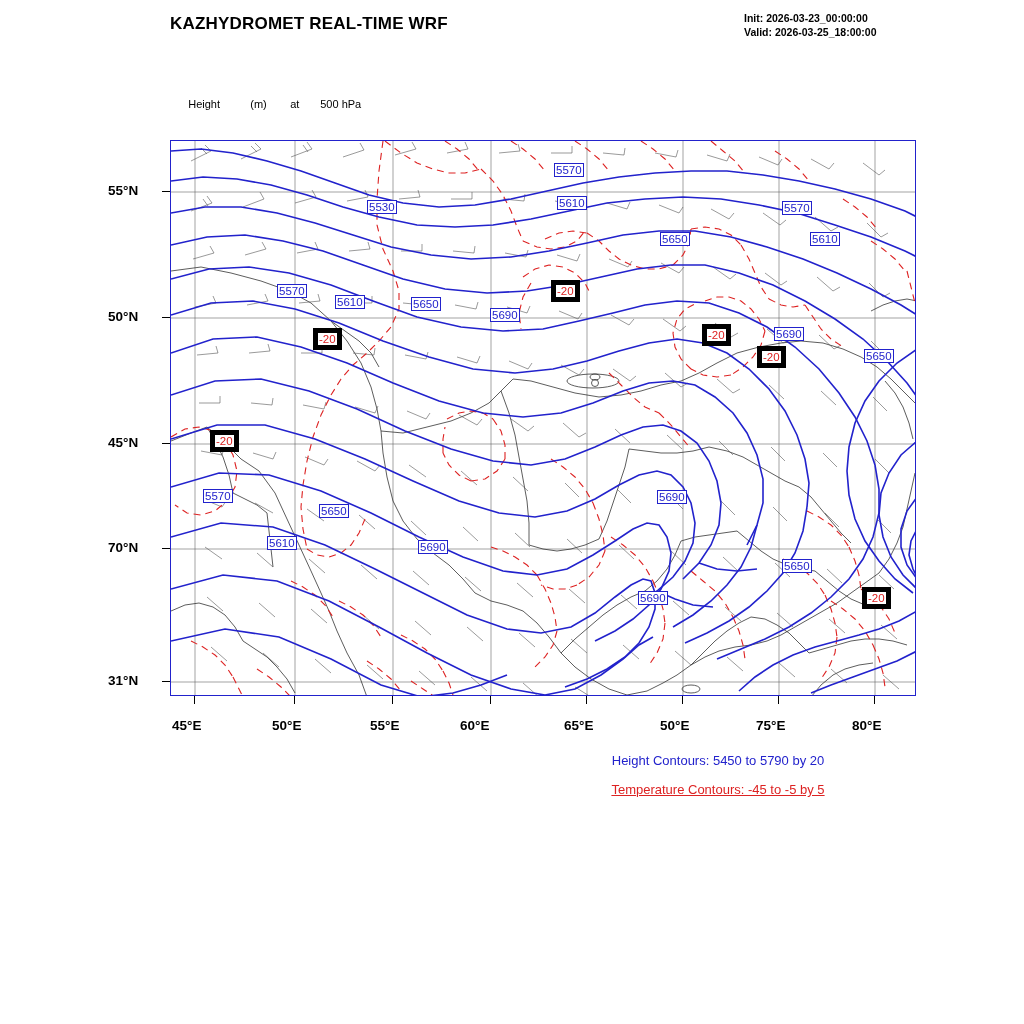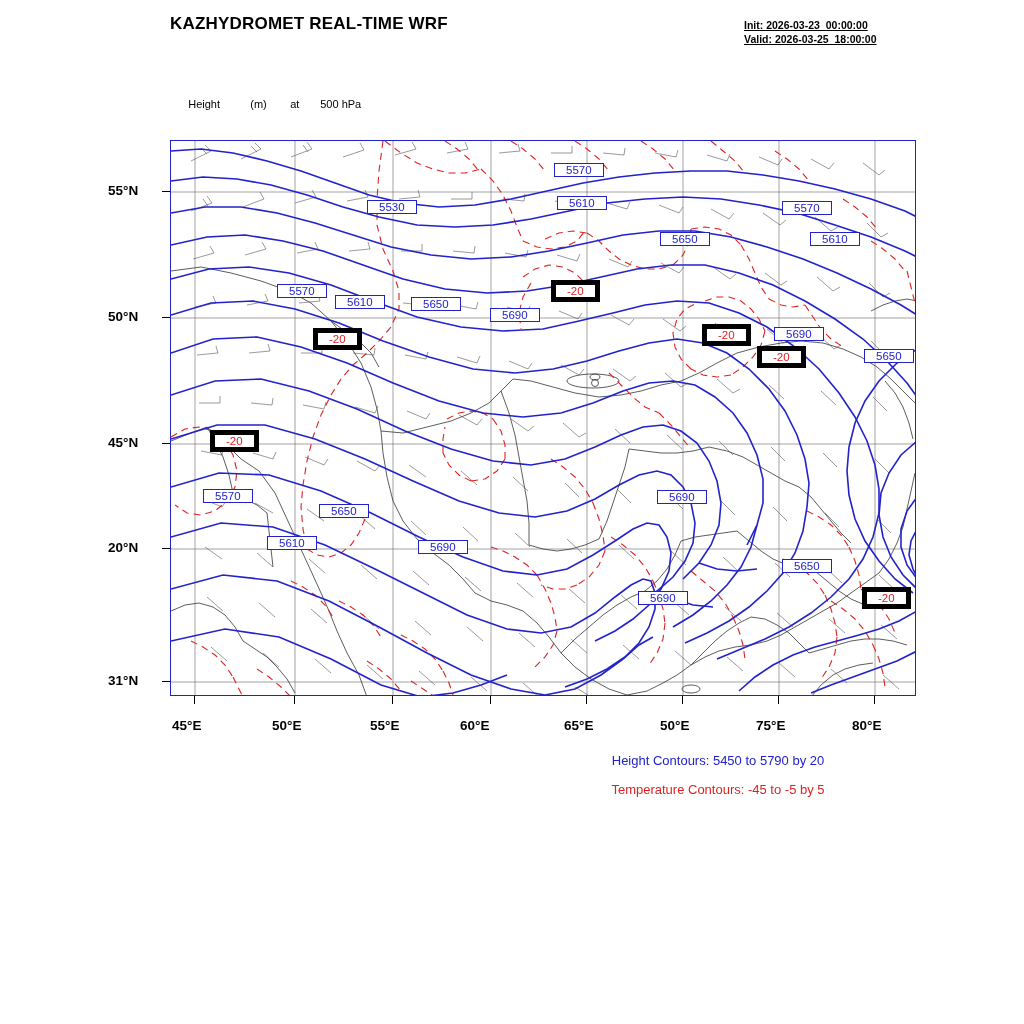--- a/index.html
+++ b/index.html
@@ -19,25 +19,24 @@
     position: absolute;
     left: 170px;
     top: 14px;
     font-size: 17px;
     font-weight: bold;
     letter-spacing: 0.2px;
   }
   .run-info {
     position: absolute;
     left: 744px;
-    top: 18px;
+    top: 11px;
     font-size: 10.5px;
     font-weight: bold;
     line-height: 14px;
-    text-decoration: underline;
   }
   .field-list {
     position: absolute;
     left: 176px;
     top: 82px;
     font-size: 11px;
     line-height: 14.5px;
   }
   .field-list .row {
     white-space: pre;
@@ -82,27 +81,28 @@
     left: 520px;
     top: 753px;
     width: 396px;
     color: #2222cc;
   }
   .legend.t {
     left: 520px;
     top: 782px;
     width: 396px;
     color: #dd2222;
+    text-decoration: underline;
   }
 
   .clabel {
     position: absolute;
     font-size: 11.5px;
     background: #ffffff;
-    padding: 0 11px;
+    padding: 0 1px;
     line-height: 12px;
   }
   .clabel.h {
     color: #2222cc;
     border: 1px solid #2222cc;
   }
   .clabel.t {
     color: #dd2222;
     border: 5px solid #000000;
     margin-left: 24px;
@@ -468,21 +468,21 @@
 
 <div class="tick" style="left:162px; top:191px; width:8px; height:1.4px;"></div>
 <div class="tick" style="left:162px; top:317px; width:8px; height:1.4px;"></div>
 <div class="tick" style="left:162px; top:443px; width:8px; height:1.4px;"></div>
 <div class="tick" style="left:162px; top:548px; width:8px; height:1.4px;"></div>
 <div class="tick" style="left:162px; top:681px; width:8px; height:1.4px;"></div>
 
 <div class="axis-label" style="left:108px; top:183px;">55°N</div>
 <div class="axis-label" style="left:108px; top:309px;">50°N</div>
 <div class="axis-label" style="left:108px; top:435px;">45°N</div>
-<div class="axis-label" style="left:108px; top:540px;">20°N</div>
+<div class="axis-label" style="left:108px; top:540px;">70°N</div>
 <div class="axis-label" style="left:108px; top:673px;">31°N</div>
 
 <div class="tick" style="left:194px; top:696px; width:1.4px; height:8px;"></div>
 <div class="tick" style="left:294px; top:696px; width:1.4px; height:8px;"></div>
 <div class="tick" style="left:392px; top:696px; width:1.4px; height:8px;"></div>
 <div class="tick" style="left:490px; top:696px; width:1.4px; height:8px;"></div>
 <div class="tick" style="left:586px; top:696px; width:1.4px; height:8px;"></div>
 <div class="tick" style="left:682px; top:696px; width:1.4px; height:8px;"></div>
 <div class="tick" style="left:778px; top:696px; width:1.4px; height:8px;"></div>
 <div class="tick" style="left:874px; top:696px; width:1.4px; height:8px;"></div>

